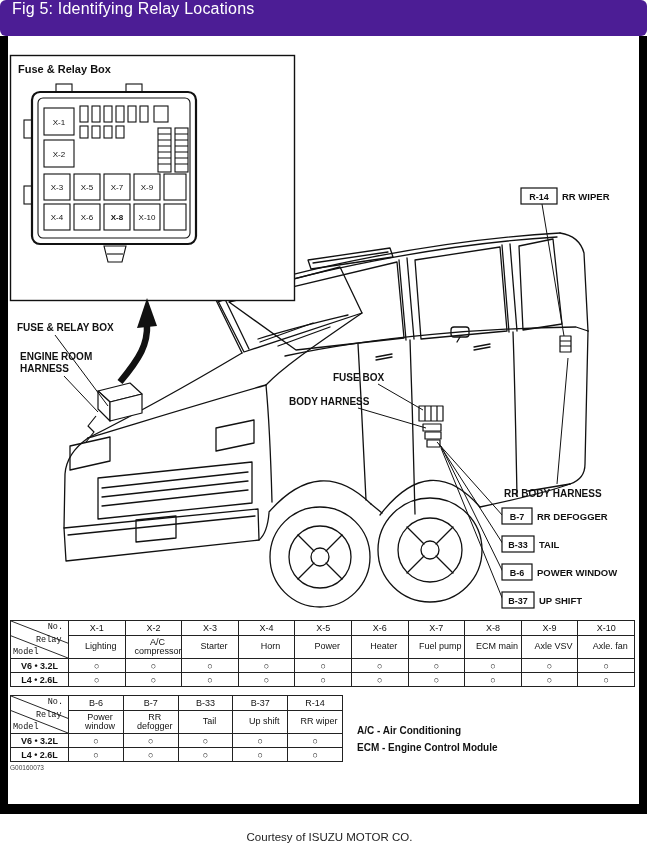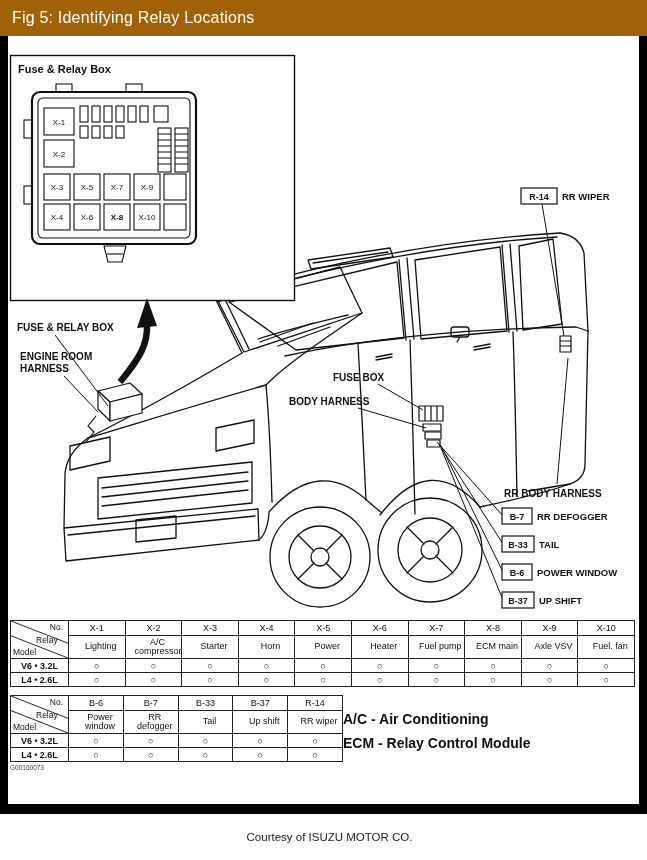--- a/index.html
+++ b/index.html
@@ -1,19 +1,19 @@
 <!DOCTYPE html>
 <html><head>
 <meta charset="utf-8">
 <style>
   * { margin:0; padding:0; box-sizing:border-box; }
   html,body { background:#ffffff; font-family:"Liberation Sans", sans-serif; }
   .page { position:relative; width:647px; height:860px; background:#fff; overflow:hidden; }
-  .titlebar { height:36px; background:#a16207; color:#fff; font-size:16px;
-              display:flex; align-items:center; padding-left:12px; letter-spacing:.2px; }
+  .titlebar { height:36px; background:#4c1d95; color:#fff; font-size:16px;
+              display:flex; padding-left:12px; letter-spacing:.2px;border-radius:6px; }
   .frame { height:778px; background:#000000; padding:0 8px 10px 8px; }
   .content { position:relative; width:631px; height:768px; background:#fff; }
   svg.diagram { position:absolute; top:0; left:0; display:block; }
   svg text { font-family:"Liberation Sans", sans-serif; fill:#111; }
   .cap   { font-weight:bold; font-size:10px; }
   .cap2  { font-weight:bold; font-size:9.5px; }
   .code  { font-weight:bold; font-size:9px; text-anchor:middle; }
   .insetH{ font-weight:bold; font-size:11px; }
   .xr    { font-size:8px; text-anchor:middle; }
   .xb    { font-weight:bold; }
@@ -21,28 +21,28 @@
   .relay-section { position:absolute; left:2px; top:584px; width:627px; }
   .relay-heading { font-size:12.5px; font-weight:bold; margin-bottom:5px; color:#111; }
   table.relay { border-collapse:collapse; table-layout:fixed; width:625px; background:#fff; }
   table.relay2 { width:333px; }
   .relay td { border:1px solid #222; text-align:center; font-size:9px; padding:0 1px;
               vertical-align:middle; color:#111; }
   tr.coderow td { height:15px; }
   tr.namerow td { height:23px; line-height:1.05;padding-left:9px; }
   tr.markrow td { height:14px; font-size:9px; }
   td.model { font-weight:bold; font-size:8.5px; }
-  td.diag { position:relative; padding:0; }
+  td.diag { position:relative; padding:0;font-family:Liberation Mono, monospace; }
   td.diag svg { position:absolute; inset:0; width:100%; height:100%; }
   td.diag span { position:absolute; font-size:8.5px; }
   .dno    { top:1px; right:5px; }
   .drelay { top:14px; left:25px; }
   .dmodel { bottom:1px; left:2px; }
   .t2row { display:flex; align-items:flex-end; margin-top:8px; }
-  .notes { margin-bottom:6px; font-size:14px; font-weight:bold;
+  .notes { margin-left:14px; margin-bottom:6px; font-size:10px; font-weight:bold;
            line-height:1.7; color:#111; }
   .figid { font-size:6.5px; color:#444; margin-top:2px; }
   .footer { height:46px; display:flex; align-items:center; justify-content:center;
             font-size:11.5px; color:#222; background:#fff;padding-left:12px; }
 </style>
 </head>
 <body>
 
 <div class="page">
 
@@ -262,21 +262,21 @@
           <tr class="namerow">
             <td>Lighting</td>
             <td>A/C compressor</td>
             <td>Starter</td>
             <td>Horn</td>
             <td>Power</td>
             <td>Heater</td>
             <td>Fuel pump</td>
             <td>ECM main</td>
             <td>Axle VSV</td>
-            <td>Fuel. fan</td>
+            <td>Axle. fan</td>
           </tr>
           <tr class="markrow">
             <td class="model">V6 • 3.2L</td>
             <td>○</td>
             <td>○</td>
             <td>○</td>
             <td>○</td>
             <td>○</td>
             <td>○</td>
             <td>○</td>
@@ -347,21 +347,21 @@
               <td>○</td>
               <td>○</td>
               <td>○</td>
               <td>○</td>
               <td>○</td>
             </tr>
           </tbody>
             </table>
           <div class="notes">
             <div>A/C - Air Conditioning</div>
-            <div>ECM - Relay Control Module</div>
+            <div>ECM - Engine Control Module</div>
           </div>
         </div>
 
         <div class="figid">G00160073</div>
       </div>
 
     </div>
   </div>
 
   <div class="footer">Courtesy of ISUZU MOTOR CO.</div>

